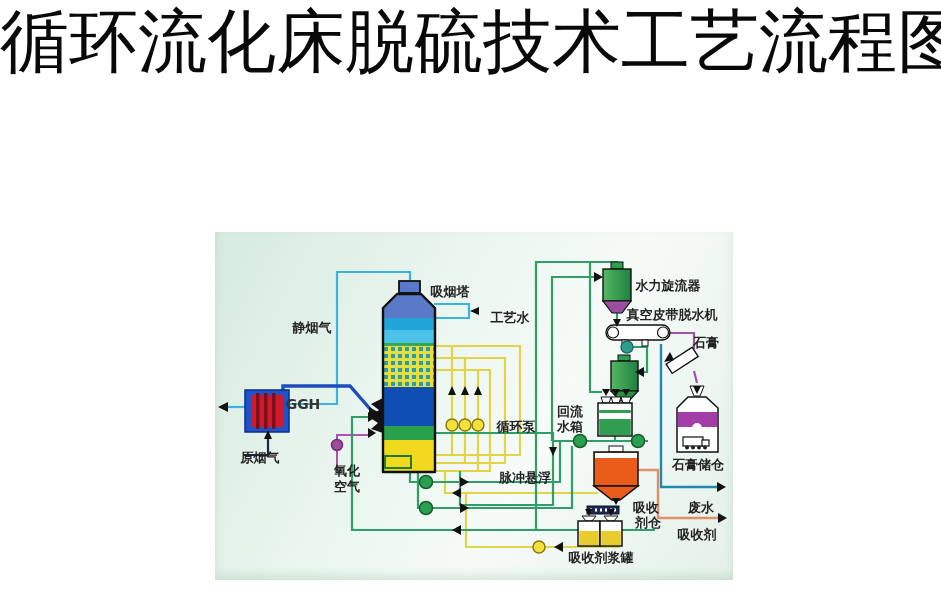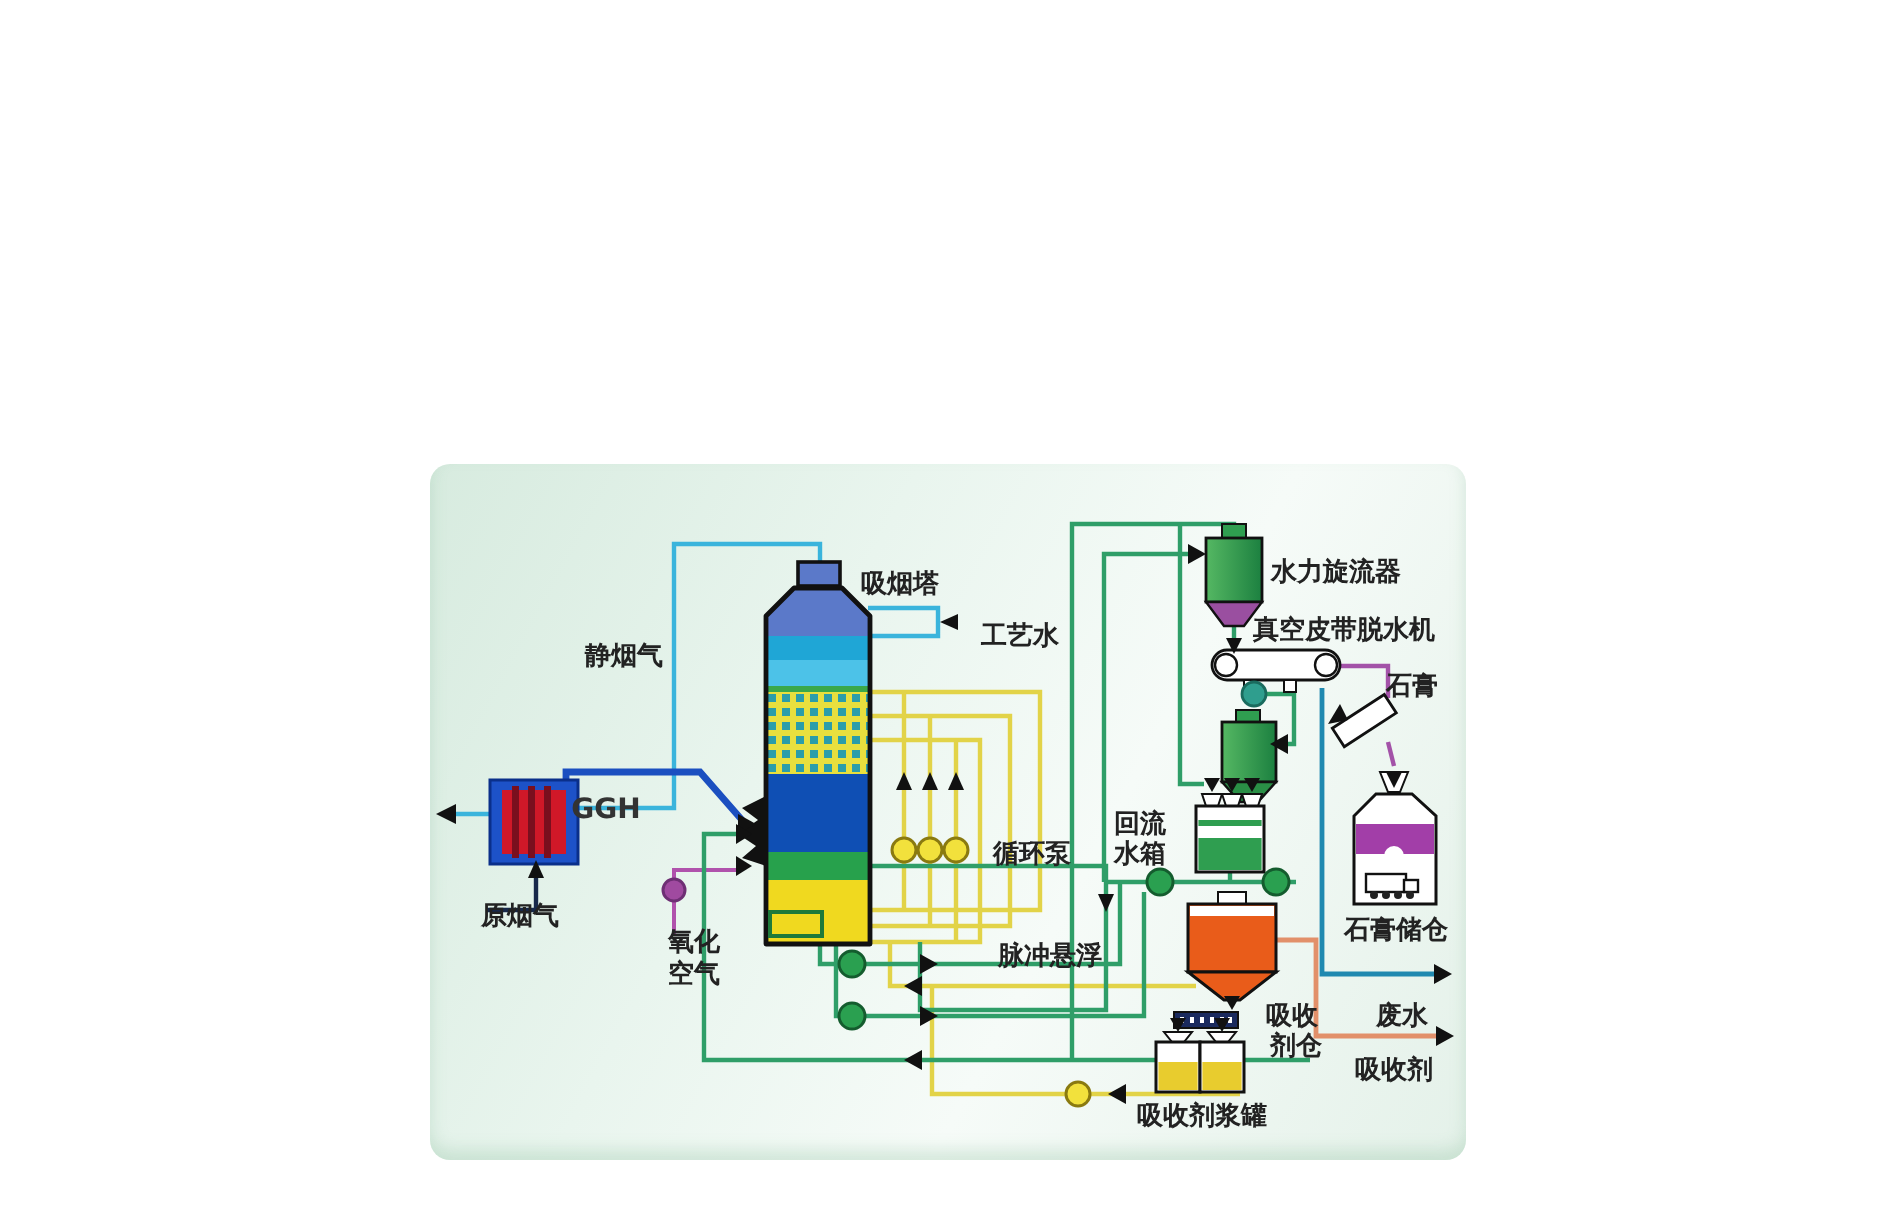--- a/index.html
+++ b/index.html
@@ -3,30 +3,31 @@
 <meta charset="utf-8">
 <style>
   html,body{margin:0;padding:0;background:#ffffff;}
   .stage{position:relative;width:941px;height:605px;background:#ffffff;overflow:hidden;
          font-family:"Liberation Sans","DejaVu Sans",sans-serif;}
   .page-title{position:absolute;left:0;top:4px;width:941px;text-align:center;
       font-family:"Liberation Serif","DejaVu Serif",serif;
       font-size:69px;font-weight:400;color:#090909;letter-spacing:0px;line-height:1.12;white-space:nowrap;}
   .panel{position:absolute;left:215px;top:232px;width:518px;height:348px;
       background:linear-gradient(118deg,#d7ebdf 0%,#e9f5ee 35%,#f6fbf8 62%,#e4f1e9 100%);
-      box-shadow:inset 0 -5px 8px rgba(120,180,140,.25);border-radius:10px;}
+      box-shadow:inset 0 -5px 8px rgba(120,180,140,.25);}
   .panel svg{position:absolute;left:0;top:0;}
   svg text{font-family:"DejaVu Sans","Liberation Sans",sans-serif;font-size:13px;font-weight:600;fill:#222;}
   svg text.lat{font-size:14px;font-weight:600;fill:#333;}
 </style>
 </head>
 <body>
 
 <div class="stage">
 
+  <div class="page-title">循环流化床脱硫技术工艺流程图</div>
 
   <div class="panel">
   <svg width="518" height="348" viewBox="215 232 518 348">
 
     <defs>
       <pattern id="gridp" x="383" y="346" width="7" height="7" patternUnits="userSpaceOnUse">
         <rect width="7" height="7" fill="#e8df3e"></rect>
         <rect x="1" y="1" width="4" height="4" fill="#2b9daa"></rect>
       </pattern>
       <linearGradient id="cycg" x1="0" y1="0" x2="1" y2="0">

